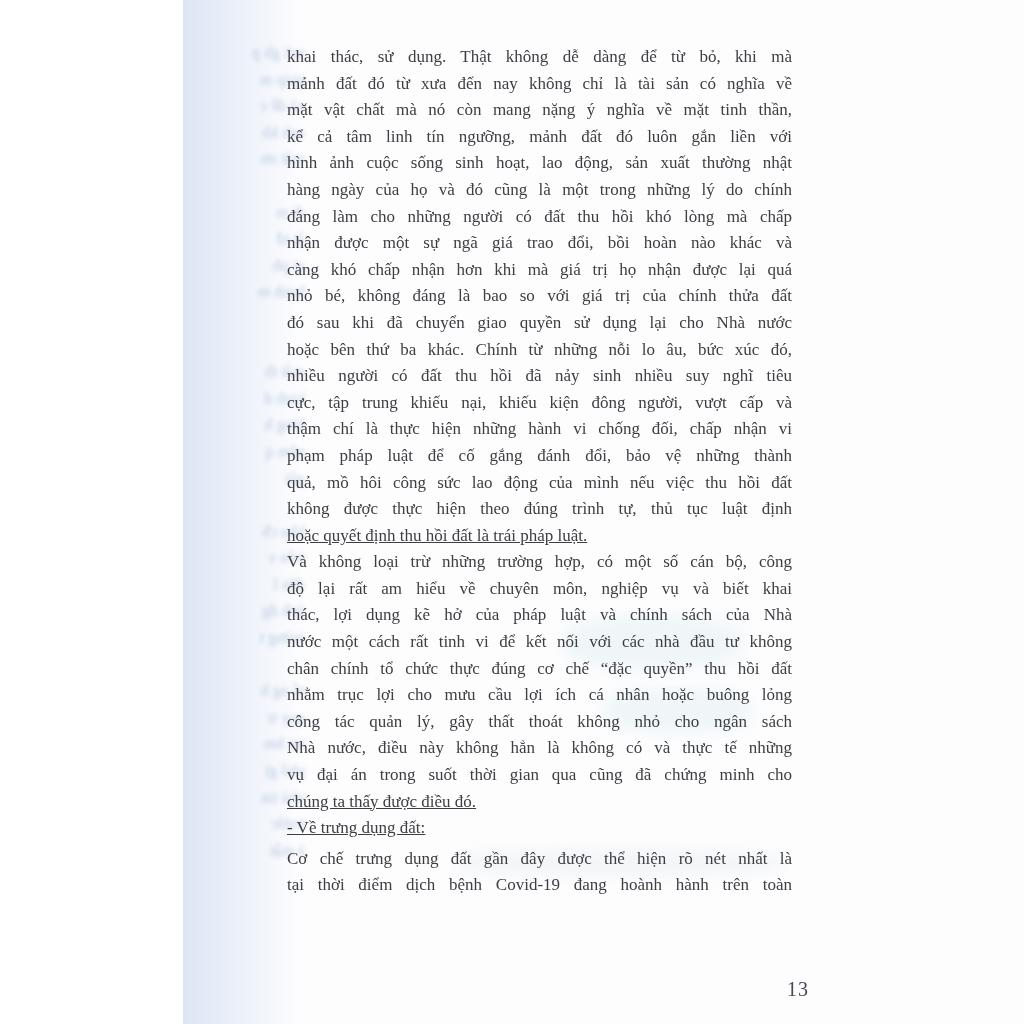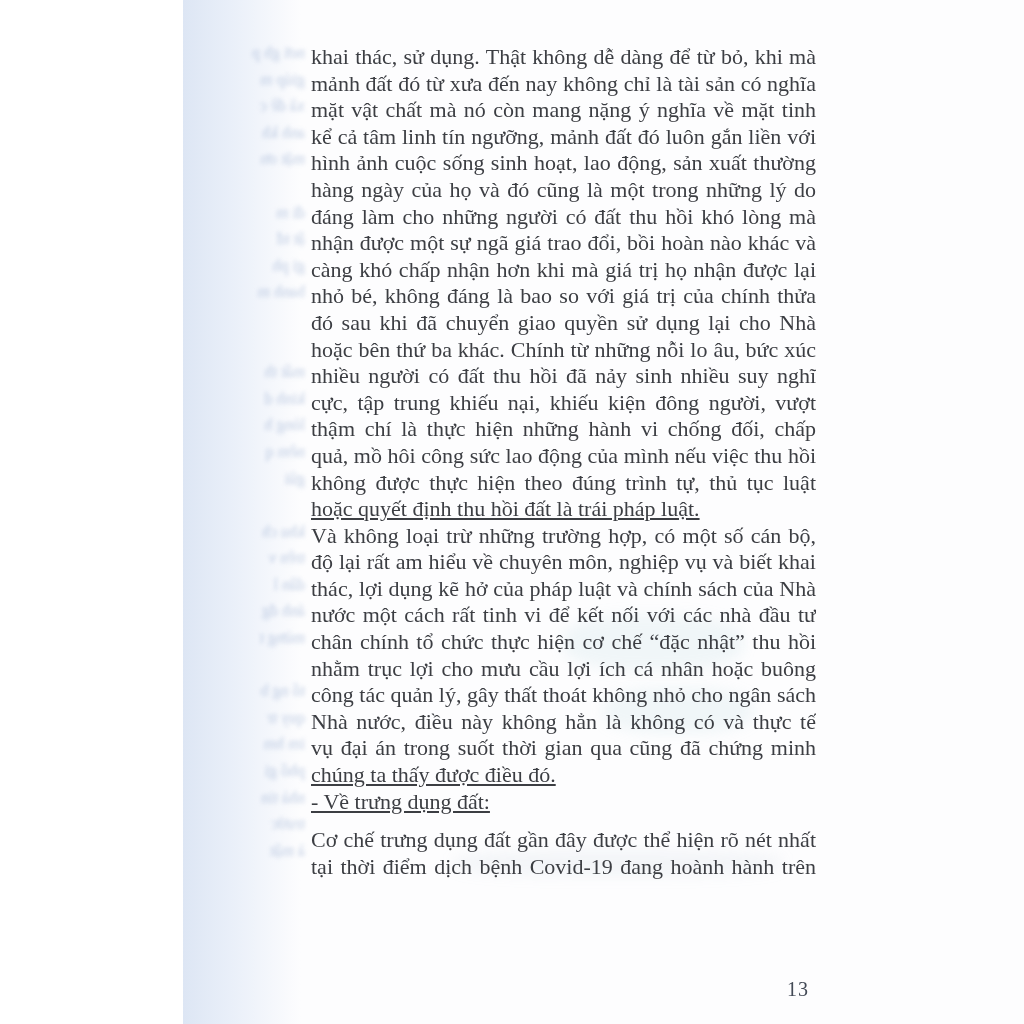--- a/index.html
+++ b/index.html
@@ -54,28 +54,28 @@
     background: rgba(150, 196, 208, 0.12);
     border-radius: 40%;
   }
   .s1 { left: 380px; top: 615px; width: 180px; height: 55px; }
   .s2 { left: 420px; top: 688px; width: 150px; height: 45px; }
   .s3 { left: 270px; top: 850px; width: 330px; height: 26px;
         background: rgba(160, 175, 200, 0.10); }
   
   .textblock {
     position: absolute;
-    left: 128px; top: 44px;   
+    left: 104px; top: 44px;   
     width: 505px;
     color: var(--ink, #3c3e43);
-    font-size: 22px;
+    font-size: 17px;
   }
   .para { margin: 0; }
   .para + .para { }
-  .para:nth-child(4) { margin-top: 12px; }
+  .para:nth-child(4) { margin-top: 4px; }
   .line {
     display: block;
     height: 26.6px; line-height: 26.6px;
     max-height: 26.6px; overflow: hidden;
     text-align: justify;
     text-align-last: justify;
   }
   .line.endline { text-align-last: left; text-decoration: underline; }
   
   .pagenum {
@@ -140,30 +140,31 @@
           <div class="line">hàng ngày của họ và đó cũng là một trong những lý do chính</div>
           <div class="line">đáng làm cho những người có đất thu hồi khó lòng mà chấp</div>
           <div class="line">nhận được một sự ngã giá trao đổi, bồi hoàn nào khác và</div>
           <div class="line">càng khó chấp nhận hơn khi mà giá trị họ nhận được lại quá</div>
           <div class="line">nhỏ bé, không đáng là bao so với giá trị của chính thửa đất</div>
           <div class="line">đó sau khi đã chuyển giao quyền sử dụng lại cho Nhà nước</div>
           <div class="line">hoặc bên thứ ba khác. Chính từ những nỗi lo âu, bức xúc đó,</div>
           <div class="line">nhiều người có đất thu hồi đã nảy sinh nhiều suy nghĩ tiêu</div>
           <div class="line">cực, tập trung khiếu nại, khiếu kiện đông người, vượt cấp và</div>
           <div class="line">thậm chí là thực hiện những hành vi chống đối, chấp nhận vi</div>
+          <div class="line">phạm pháp luật để cố gắng đánh đổi, bảo vệ những thành</div>
           <div class="line">quả, mồ hôi công sức lao động của mình nếu việc thu hồi đất</div>
           <div class="line">không được thực hiện theo đúng trình tự, thủ tục luật định</div>
           <div class="line endline">hoặc quyết định thu hồi đất là trái pháp luật.</div>
         </div>
         <div class="para">
           <div class="line">Và không loại trừ những trường hợp, có một số cán bộ, công</div>
           <div class="line">độ lại rất am hiểu về chuyên môn, nghiệp vụ và biết khai</div>
           <div class="line">thác, lợi dụng kẽ hở của pháp luật và chính sách của Nhà</div>
           <div class="line">nước một cách rất tinh vi để kết nối với các nhà đầu tư không</div>
-          <div class="line">chân chính tổ chức thực hiện cơ chế “đặc nhật” thu hồi đất</div>
+          <div class="line">chân chính tổ chức thực đúng cơ chế “đặc quyền” thu hồi đất</div>
           <div class="line">nhằm trục lợi cho mưu cầu lợi ích cá nhân hoặc buông lỏng</div>
           <div class="line">công tác quản lý, gây thất thoát không nhỏ cho ngân sách</div>
           <div class="line">Nhà nước, điều này không hẳn là không có và thực tế những</div>
           <div class="line">vụ đại án trong suốt thời gian qua cũng đã chứng minh cho</div>
           <div class="line endline">chúng ta thấy được điều đó.</div>
         </div>
         <div class="para">
           <div class="line endline">- Về trưng dụng đất:</div>
         </div>
         <div class="para">

